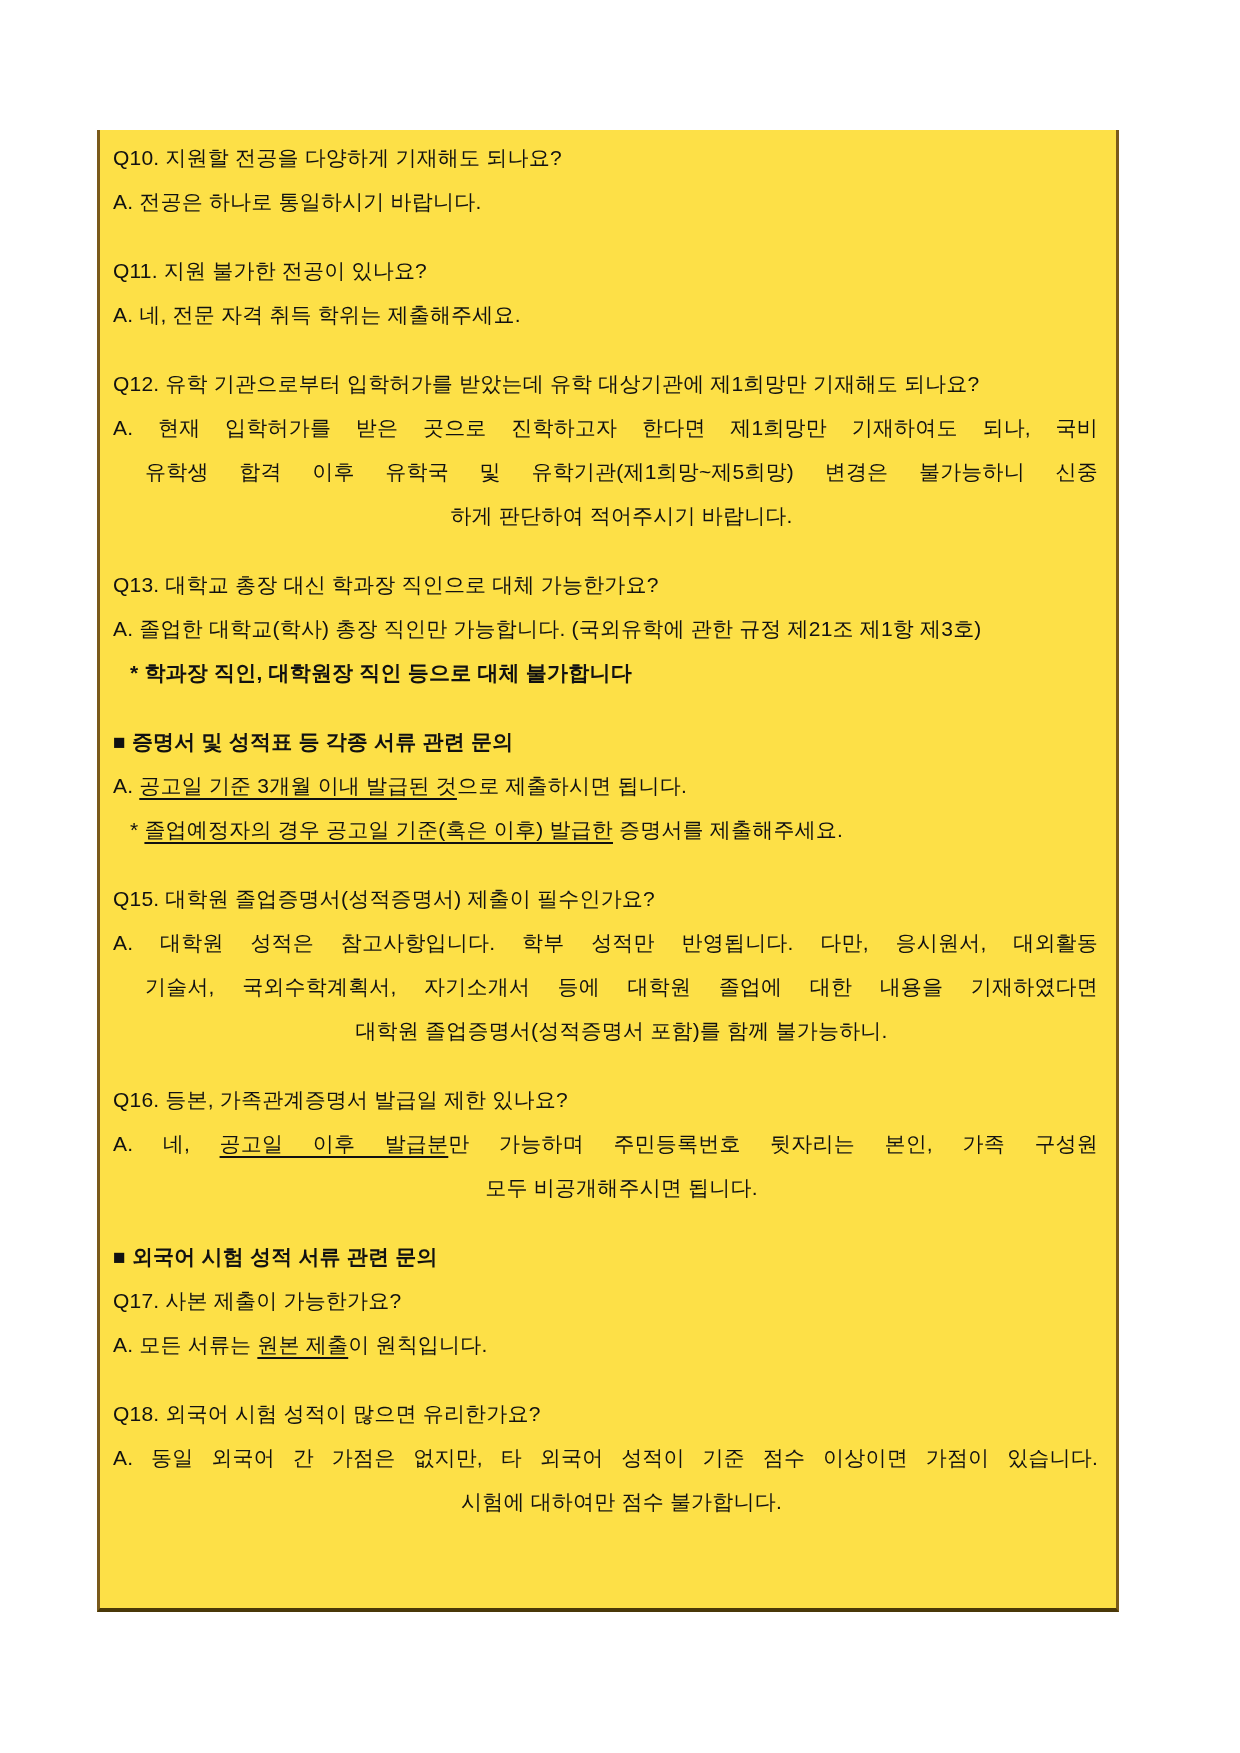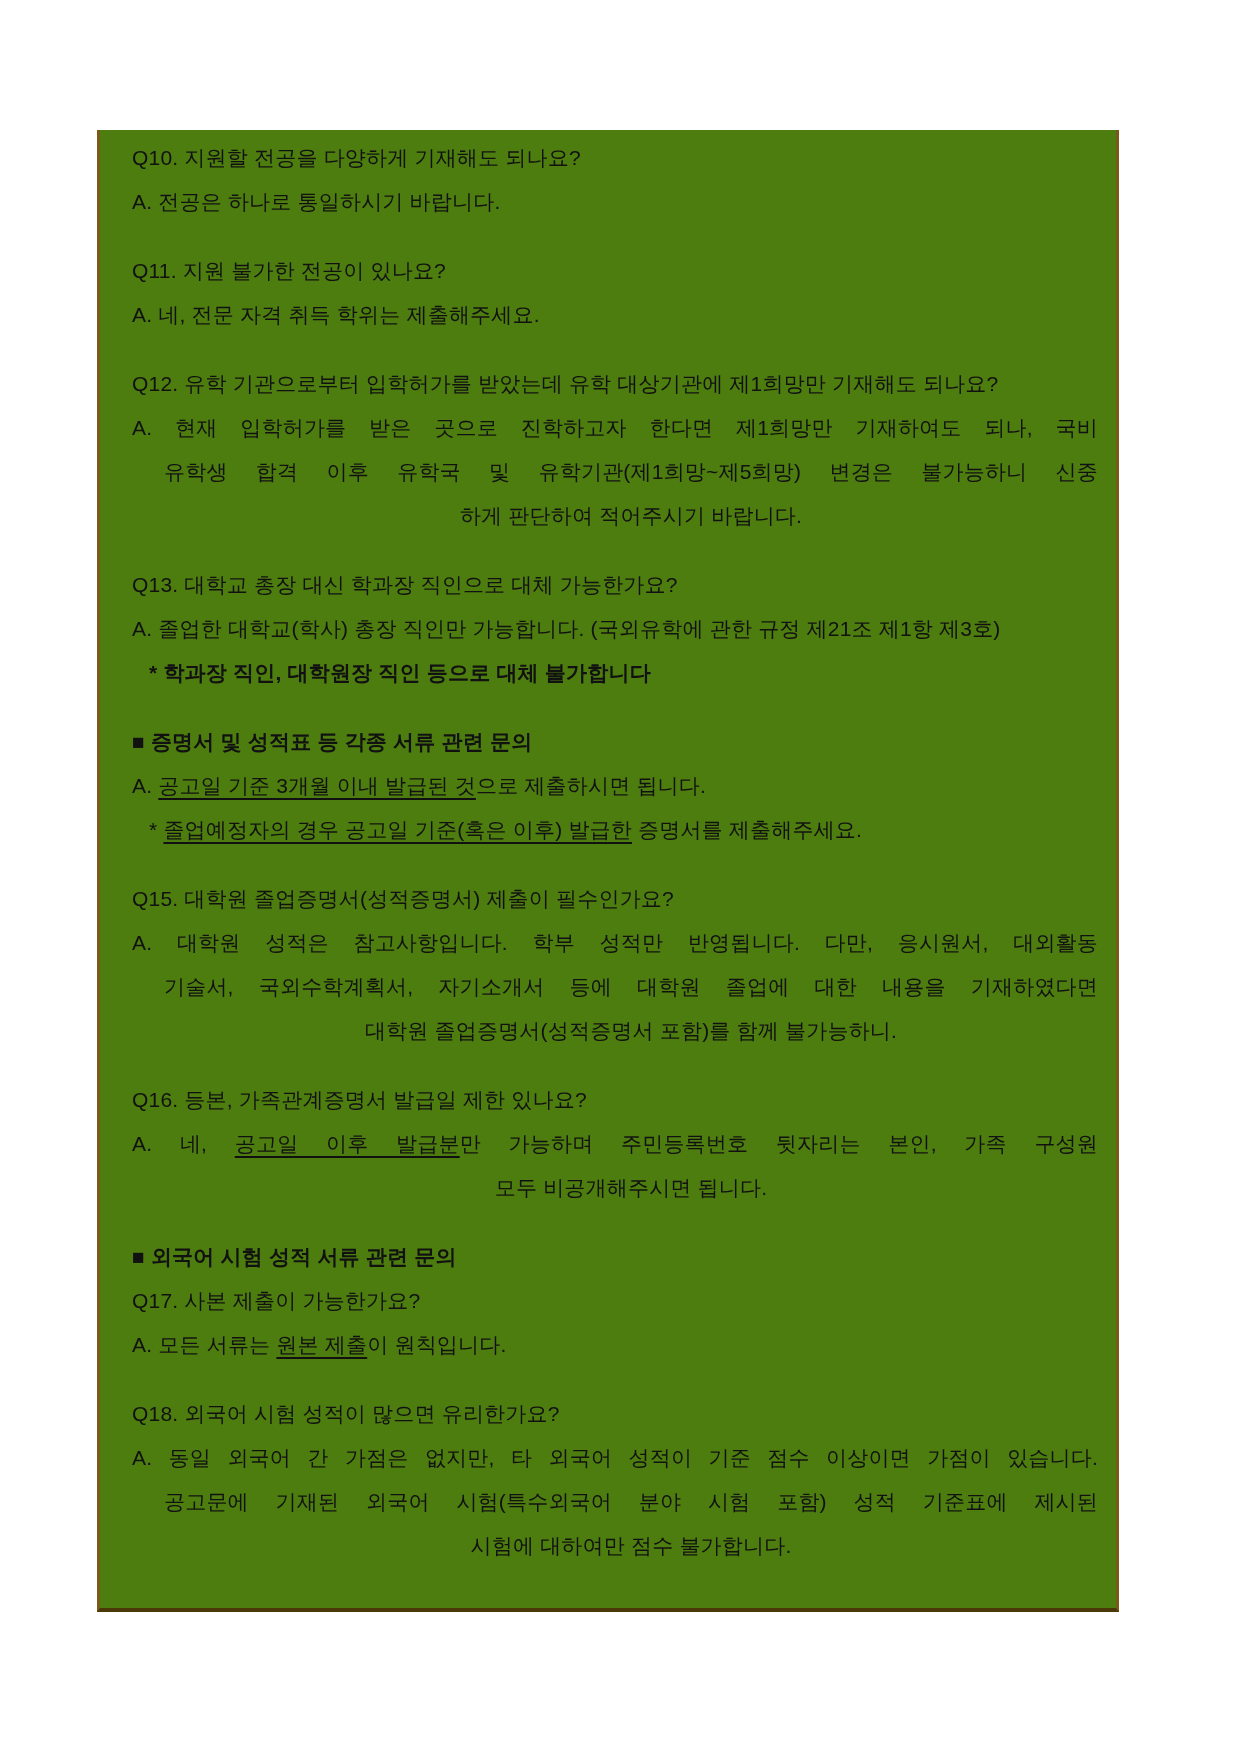--- a/index.html
+++ b/index.html
@@ -17,23 +17,23 @@
   .doc-frame {
     position: absolute;
     left: 97px;
     top: 130px;
     width: 1022px;
     height: 1482px;
     box-sizing: border-box;
     border-left: 3px solid var(--border-side, #7a5a1a);
     border-right: 3px solid var(--border-side, #7a5a1a);
     border-bottom: 4px solid var(--border-bottom, #4a3808);
-    padding: 6px 18px 0 32px;
+    padding: 6px 18px 0 13px;
     overflow: hidden;
-    background: #4d7c0f;
+    background: #fde047;
   }
   .block + .block { margin-top: 25px; }
   .line {
     font-size: 21px;
     line-height: 44px;
     height: 44px;
     letter-spacing: 0.2px;
     white-space: normal;
   }
   .line.bold { font-weight: bold; }
@@ -89,16 +89,15 @@
       <div class="line indent-1"><span class="seg">모두 비공개해주시면 됩니다.</span></div>
     </div>
     <div class="block">
       <div class="line bold"><span class="seg">■ 외국어 시험 성적 서류 관련 문의</span></div>
       <div class="line"><span class="seg">Q17. 사본 제출이 가능한가요?</span></div>
       <div class="line"><span class="seg">A. 모든 서류는 </span><span class="seg underline">원본 제출</span><span class="seg">이 원칙입니다.</span></div>
     </div>
     <div class="block">
       <div class="line"><span class="seg">Q18. 외국어 시험 성적이 많으면 유리한가요?</span></div>
       <div class="line justify"><span class="seg">A. 동일 외국어 간 가점은 없지만, 타 외국어 성적이 기준 점수 이상이면 가점이 있습니다.</span></div>
-      <div class="line justify indent-1"><span class="seg">공고문에 기재된 외국어 시험(특수외국어 분야 시험 포함) 성적 기준표에 제시된</span></div>
       <div class="line indent-1"><span class="seg">시험에 대하여만 점수 불가합니다.</span></div>
     </div>
   </div>
 
 </body></html>

